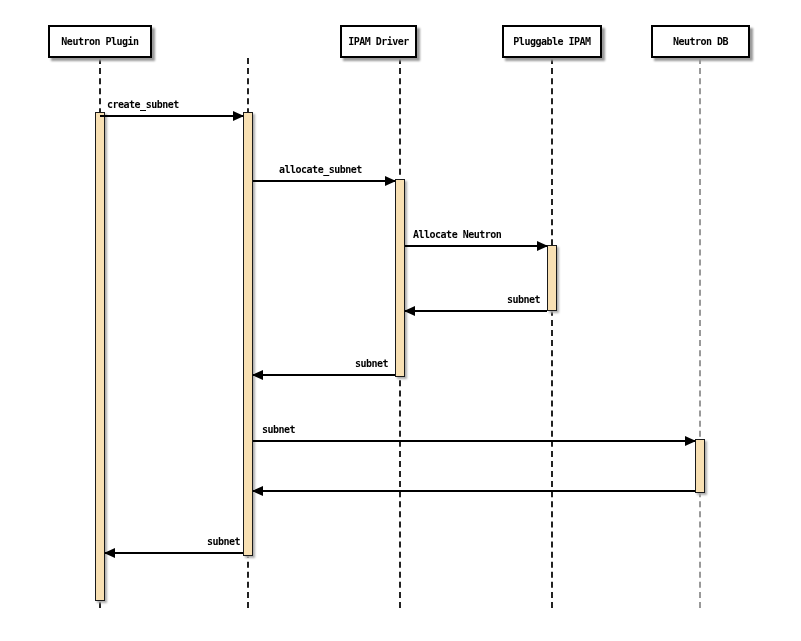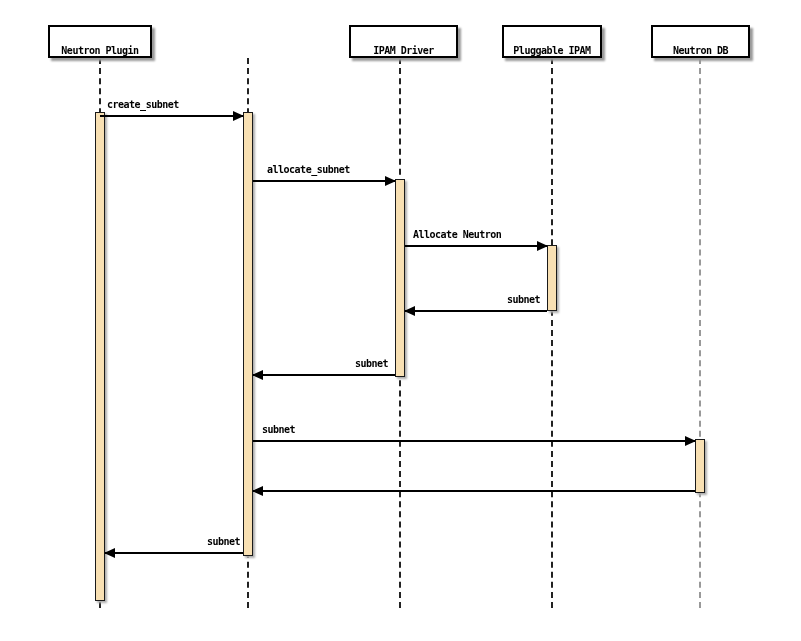--- a/index.html
+++ b/index.html
@@ -20,21 +20,21 @@
     background:var(--background);
     font-family:"DejaVu Sans Mono","Liberation Mono",monospace;
     overflow:hidden;
   }
   .pbox{
     position:absolute;
     top:25px;height:33px;
     background:var(--box-fill);
     border:2px solid var(--box-border);
     box-shadow:3px 3px 2px var(--shadow);
-    display:flex;align-items:flex-end;justify-content:center;
+    display:flex;align-items:center;justify-content:center;
     font-size:10px;font-weight:bold;color:#000;
     letter-spacing:-0.5px;
     white-space:nowrap;
     box-sizing:border-box;
     z-index:4;
   }
   .lifeline{
     position:absolute;
     top:58px;height:550px;width:0;
     border-left:2px dashed var(--lifeline);
@@ -84,40 +84,40 @@
 
   <div class="activation" style="left:95px;top:112px;height:489px"></div>
   <div class="activation" style="left:243px;top:112px;height:444px"></div>
   <div class="activation" style="left:395px;top:179px;height:198px"></div>
   <div class="activation" style="left:547px;top:245px;height:66px"></div>
   <div class="activation" style="left:695px;top:439px;height:54px"></div>
 
   <div class="pbox" style="left:48px;width:104px">
       <span>Neutron Plugin</span>
     </div>
-  <div class="pbox" style="left:349px;width:109px">
+  <div class="pbox" style="left:340px;width:77px">
       <span>IPAM Driver</span>
     </div>
   <div class="pbox" style="left:502px;width:100px">
       <span>Pluggable IPAM</span>
     </div>
   <div class="pbox" style="left:651px;width:99px">
       <span>Neutron DB</span>
     </div>
 
   <div class="arrow" style="left:100px;top:115px;width:143px">
     <span class="line"></span>
     <span class="head dir-right"></span>
     <span class="msg-label" style="left:7px">create_subnet</span>
   </div>
 
   <div class="arrow" style="left:253px;top:180px;width:142px">
     <span class="line"></span>
     <span class="head dir-right"></span>
-    <span class="msg-label" style="left:14px">allocate_subnet</span>
+    <span class="msg-label" style="left:26px">allocate_subnet</span>
   </div>
 
   <div class="arrow" style="left:405px;top:245px;width:142px">
     <span class="line"></span>
     <span class="head dir-right"></span>
     <span class="msg-label" style="left:8px">Allocate Neutron</span>
   </div>
 
   <div class="arrow" style="left:405px;top:310px;width:142px">
     <span class="line"></span>

